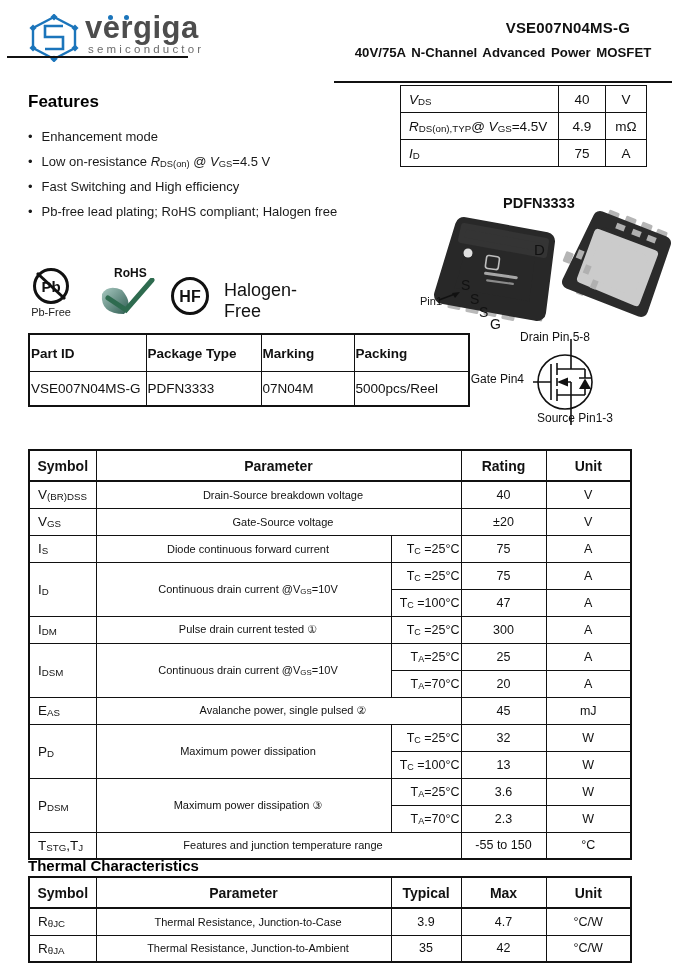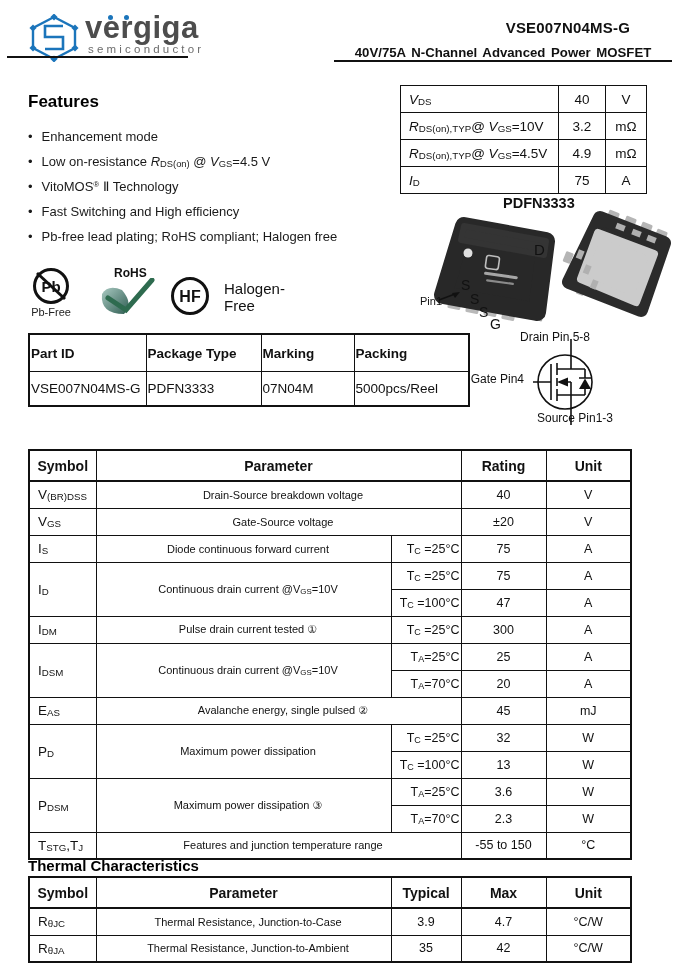--- a/index.html
+++ b/index.html
@@ -11,21 +11,21 @@
 
   
   .logo-block{position:absolute;left:28px;top:12px;}
   .logo-icon{position:absolute;left:0;top:2px;}
   .brand-name{position:absolute;left:57px;top:-2px;font-size:31px;font-weight:bold;color:#4d4d4d;letter-spacing:0.5px;}
   .brand-dot{position:absolute;width:5px;height:5px;border-radius:50%;background:#1b75bb;top:3px;}
   .brand-tag{position:absolute;left:60px;top:31px;font-size:11.5px;color:#6d6d6d;letter-spacing:3.2px;}
   .rule-left{position:absolute;left:7px;top:56px;width:181px;height:2px;background:#111;}
   .part-no{position:absolute;top:19px;right:49px;font-size:15px;font-weight:bold;letter-spacing:0.2px;}
   .subtitle-wrap{position:absolute;right:7px;top:45px;width:338px;border-bottom:2px solid #111;
-                 padding-bottom:0;text-align:center;font-weight:bold;font-size:13.2px;word-spacing:2px;}
+                 padding-bottom:21px;text-align:center;font-weight:bold;font-size:13.2px;word-spacing:2px;}
 
   
   .q-table{position:absolute;left:400px;top:85px;border-collapse:collapse;table-layout:fixed;border:1.5px solid #111;}
   .q-table td{border:1px solid #111;height:24px;}
   .qp{width:148px;text-align:left;padding-left:8px;font-size:13.5px;}
   .qv{width:44px;text-align:center;font-size:13.5px;}
   .qu{width:38px;text-align:center;font-size:13.5px;}
 
   
   .features{position:absolute;left:28px;top:92px;width:360px;}
@@ -34,21 +34,21 @@
   .features li{list-style:none;font-size:13px;height:25px;color:#1a1a1a;}
   .features li::before{content:"•";margin-right:9px;font-size:13px;}
 
   
   .comp{position:absolute;left:28px;top:264px;height:64px;}
   .pb-wrap{position:absolute;left:0;top:2px;width:46px;text-align:center;}
   .pb-label{position:absolute;left:-4px;top:40px;width:54px;font-size:11px;color:#222;text-align:center;}
   .rohs-wrap{position:absolute;left:70px;top:2px;width:60px;}
   .rohs-label{position:absolute;left:16px;top:0;font-size:12px;font-weight:bold;color:#111;}
   .hf-wrap{position:absolute;left:140px;top:10px;}
-  .hf-label{position:absolute;left:196px;top:16px;font-size:15px;color:#111;}
+  .hf-label{position:absolute;left:196px;top:16px;font-size:18px;color:#111;}
 
   
   .pid-table{position:absolute;left:28px;top:333px;border-collapse:collapse;table-layout:fixed;border:2px solid #111;}
   .pid-table th,.pid-table td{border:1px solid #111;text-align:left;font-size:13.5px;}
   .pid-table th{height:34px;font-weight:bold;}
   .pid-table td{height:31px;font-weight:normal;}
 
   
   .pkg-title{position:absolute;left:503px;top:195px;font-size:14.5px;font-weight:bold;}
   .chip-top{position:absolute;left:426px;top:214px;}
@@ -115,43 +115,37 @@
   <div class="subtitle-wrap">40V/75A N-Channel Advanced Power MOSFET</div>
 
   <table class="q-table">
     <tbody id="quick-specs-body">
         <tr>
           <td class="qp"><i>V</i><sub>DS</sub></td>
           <td class="qv">40</td>
           <td class="qu">V</td>
         </tr>
         <tr>
-          <td class="qp"><i>R</i><sub>DS(on),TYP</sub>@ <i>V</i><sub>GS</sub>=10V</td>
-          <td class="qv">3.2</td>
-          <td class="qu">mΩ</td>
-        </tr>
-        <tr>
           <td class="qp"><i>R</i><sub>DS(on),TYP</sub>@ <i>V</i><sub>GS</sub>=4.5V</td>
           <td class="qv">4.9</td>
           <td class="qu">mΩ</td>
         </tr>
         <tr>
           <td class="qp"><i>I</i><sub>D</sub></td>
           <td class="qv">75</td>
           <td class="qu">A</td>
         </tr>
       </tbody>
   </table>
 
   <div class="features">
     <h2>Features</h2>
     <ul id="features-list">
         <li>Enhancement mode</li>
         <li>Low on-resistance <i>R</i><sub>DS(on)</sub> @ <i>V</i><sub>GS</sub>=4.5 V</li>
-        <li>VitoMOS<sup>®</sup> Ⅱ Technology</li>
         <li>Fast Switching and High efficiency</li>
         <li>Pb-free lead plating; RoHS compliant; Halogen free</li>
       </ul>
   </div>
 
   <div class="comp">
     <div class="pb-wrap">
       <svg width="46" height="42" viewBox="0 0 46 42">
         <circle cx="23" cy="20" r="16.5" fill="none" stroke="#111" stroke-width="3"></circle>
         <text x="23" y="26" text-anchor="middle" font-size="15" font-weight="bold" fill="#111" font-family="Liberation Sans, sans-serif">Pb</text>
@@ -337,21 +331,21 @@
           <td class="val">25</td>
           <td class="val">A</td>
         </tr>
         <tr>
           <td class="cond">T<sub>A</sub>=70°C</td>
           <td class="val">20</td>
           <td class="val">A</td>
         </tr>
         <tr>
           <td class="sym" rowspan="1">E<sub>AS</sub></td>
-          <td class="par" rowspan="1" colspan="2">Avalanche energy, single pulsed  ②</td>
+          <td class="par" rowspan="1" colspan="2">Avalanche power, single pulsed  ②</td>
           <td class="val">45</td>
           <td class="val">mJ</td>
         </tr>
         <tr>
           <td class="sym" rowspan="2">P<sub>D</sub></td>
           <td class="par" rowspan="2">Maximum power dissipation</td>
           <td class="cond">T<sub>C</sub> =25°C</td>
           <td class="val">32</td>
           <td class="val">W</td>
         </tr>

